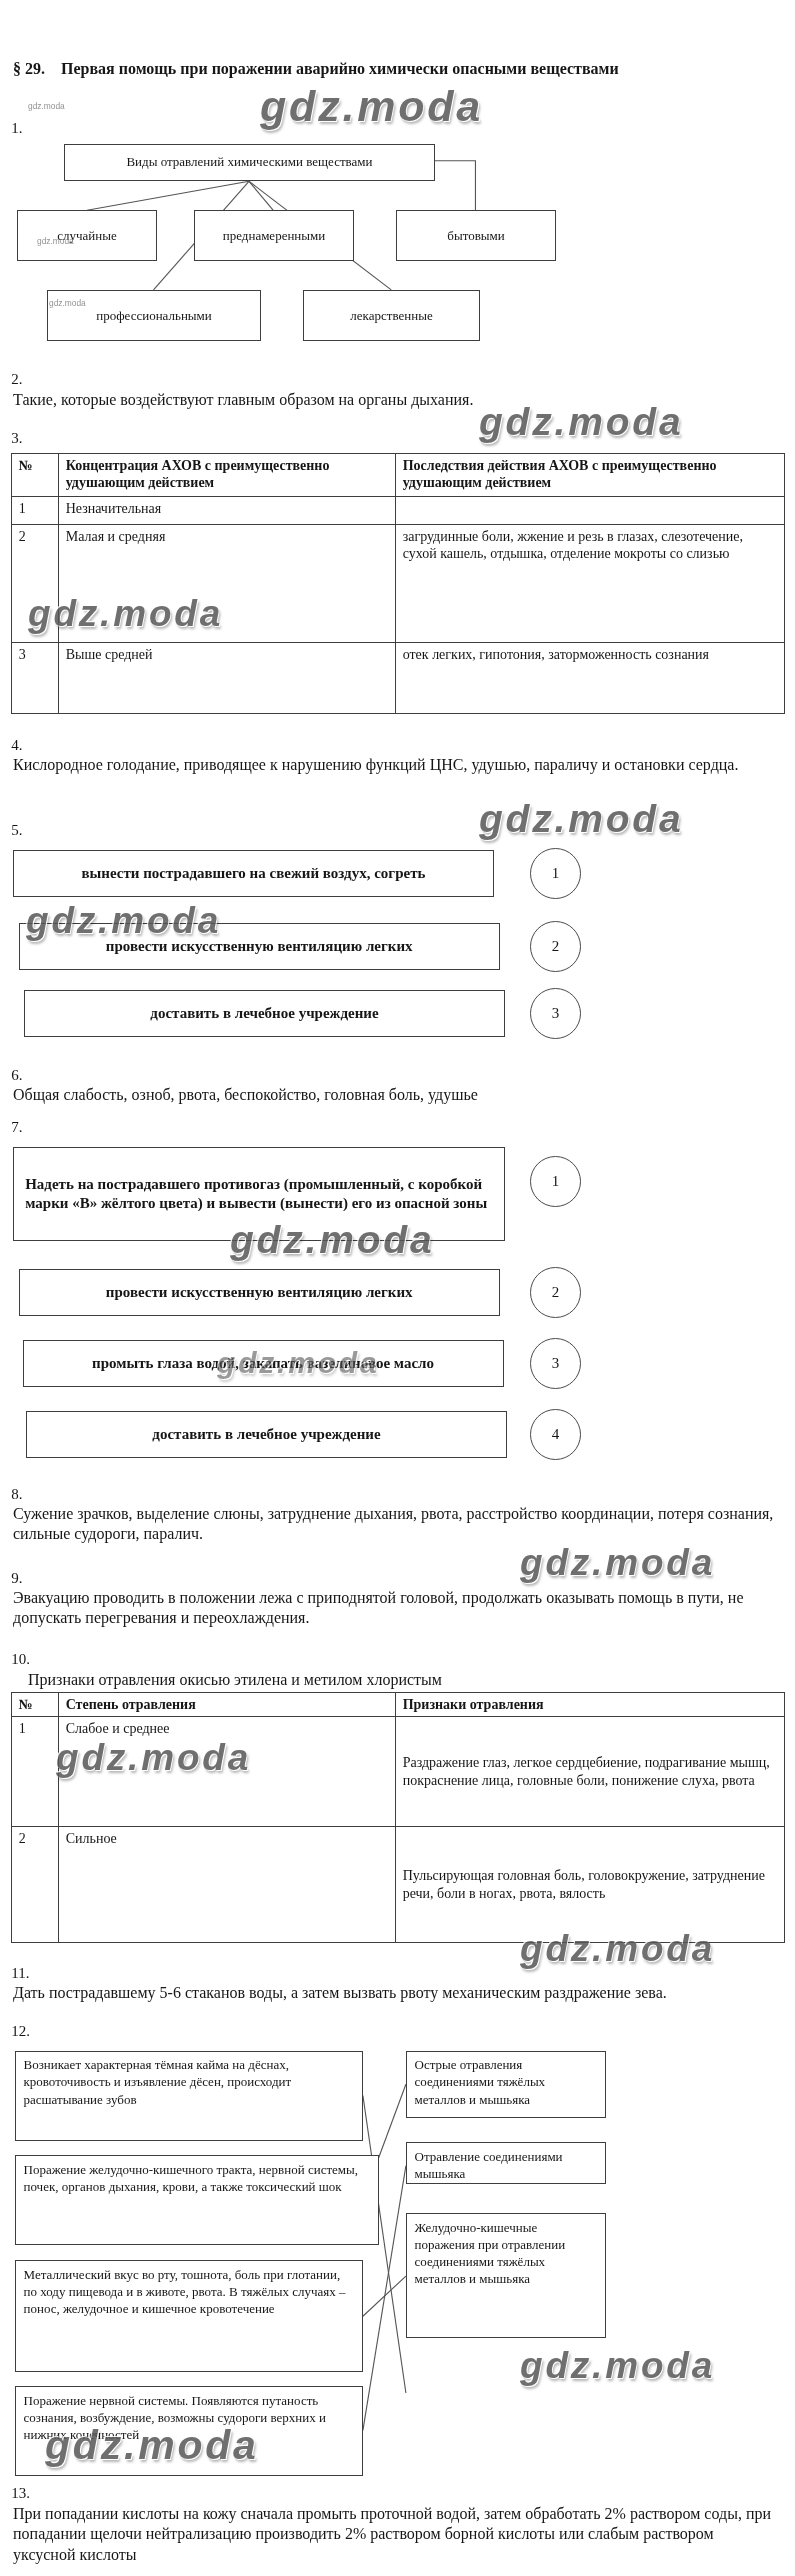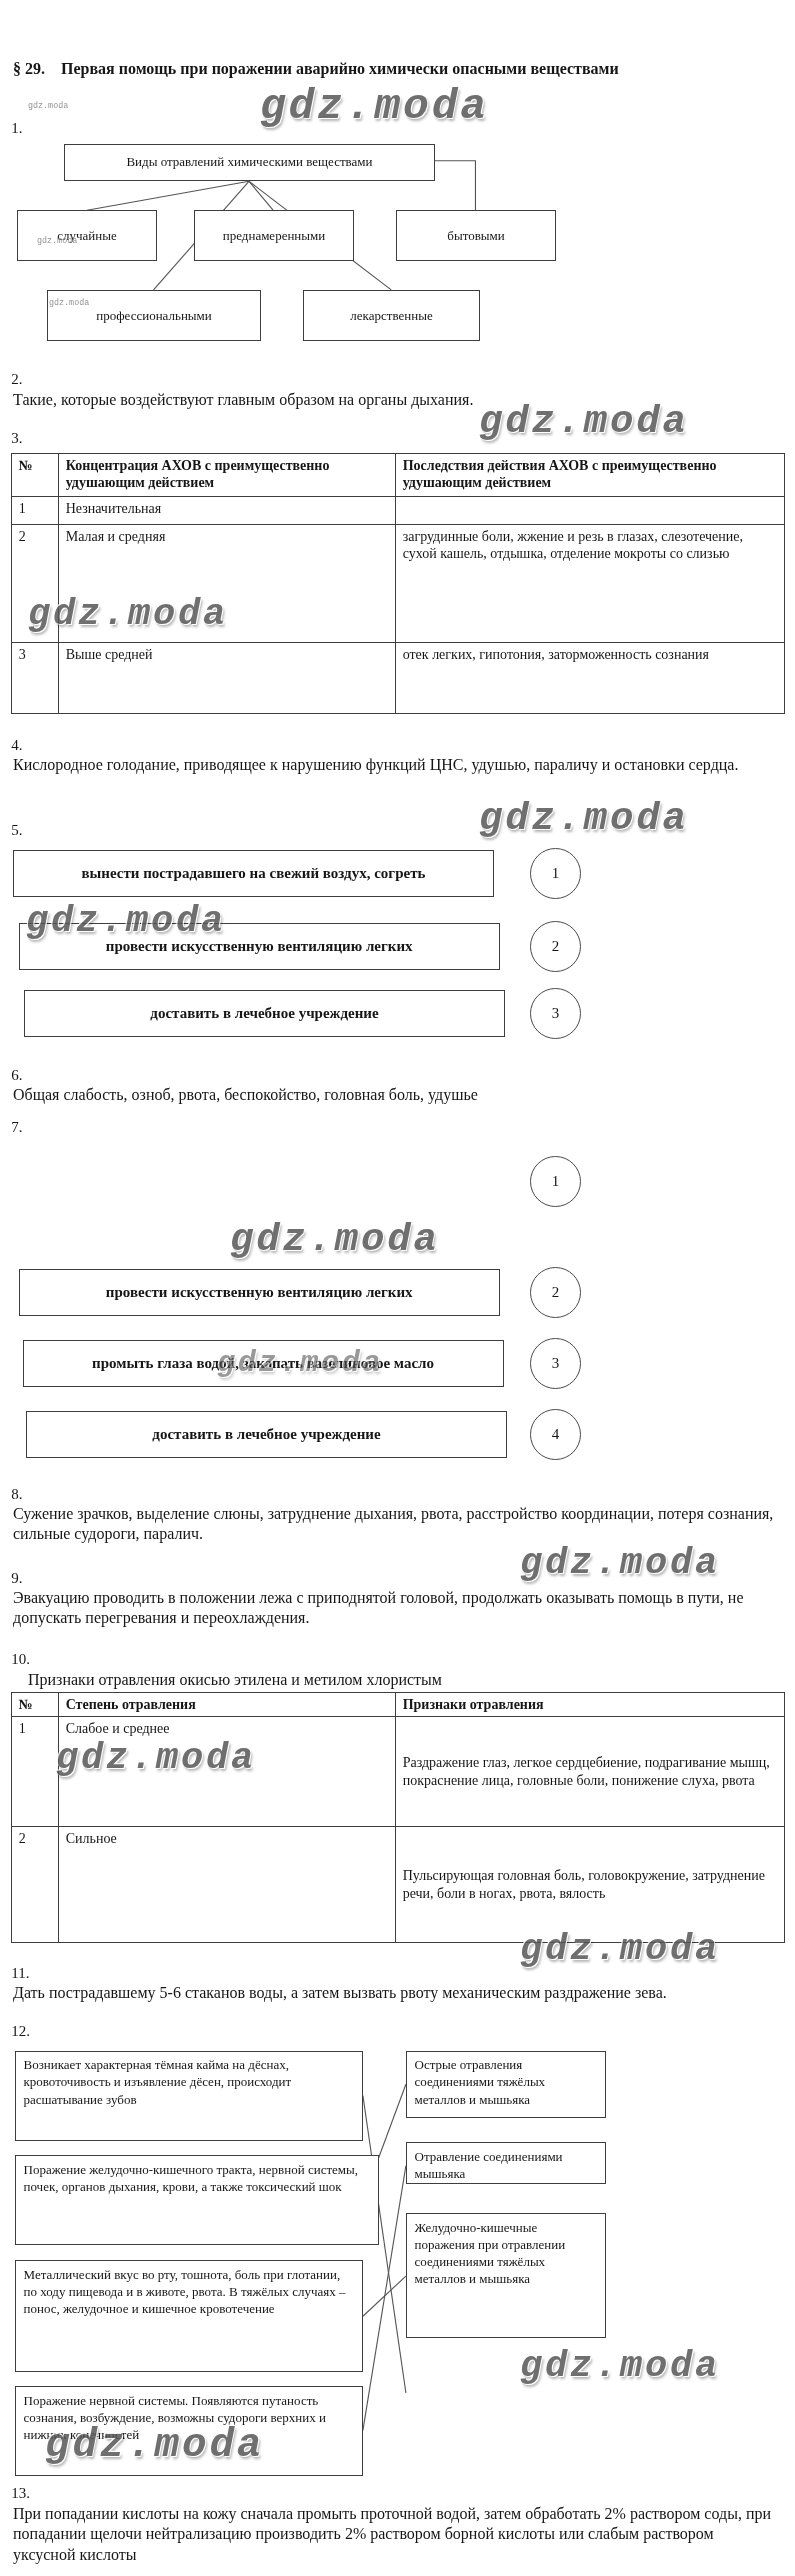--- a/index.html
+++ b/index.html
@@ -12,21 +12,21 @@
   .page { position:absolute; inset:0; overflow:hidden; }
 
   .title { position:absolute; left:13px; top:60px; width:767px;
            font-weight:bold; font-size:16px; white-space:pre-wrap; }
 
   .num { position:absolute; left:11.2px; font-size:15px; }
   .txt { position:absolute; left:13px; width:765px; font-size:16px; line-height:1.28; }
   .caption { position:absolute; left:28px; font-size:16px; }
 
   
-  .wm { position:absolute; font-family:Liberation Mono, monospace; font-style:italic; font-weight:bold;
+  .wm { position:absolute; font-family:Liberation Sans, sans-serif; font-style:italic; font-weight:bold;
         color:#565656; opacity:.85; letter-spacing:2.8px; white-space:nowrap;
         text-shadow:0.9px 0.9px 0 #fff,-0.9px -0.9px 0 #fff,1.9px 2.8px 2.8px rgba(0,0,0,.35);
         z-index:6; pointer-events:none; }
   .wm.small { font-size:8.4px; font-style:normal; font-weight:normal; letter-spacing:0;
               color:#8d8d8d; text-shadow:none; opacity:.95; }
 
   
   .dbox { position:absolute; border:0.9px solid #3e3e3e; background:#fff; z-index:1;
           display:flex; align-items:center; justify-content:center; text-align:center;
           font-size:13px; line-height:1.2; padding:1.9px 5.6px; }
@@ -142,20 +142,21 @@
     <div class="fcircle" style="left:530px;top:73px">2</div>
     <div class="fbox" style="left:24px;top:142px;width:481px;height:47px">доставить в лечебное учреждение</div>
     <div class="fcircle" style="left:530px;top:140px">3</div>
   </div>
 
   <div class="num" style="top:1067px">6.</div>
   <div class="txt" style="top:1085px">Общая слабость, озноб, рвота, беспокойство, головная боль, удушье</div>
 
   <div class="num" style="top:1119px">7.</div>
   <div class="fc" style="top:1145px;height:322px">
+    <div class="fbox left" style="left:13px;top:1.9px;width:492px;height:94px">Надеть на пострадавшего противогаз (промышленный, с коробкой марки «В» жёлтого цвета) и вывести (вынести) его из опасной зоны</div>
     <div class="fcircle" style="left:530px;top:11.2px">1</div>
     <div class="fbox" style="left:18.7px;top:124px;width:481px;height:47px">провести искусственную вентиляцию легких</div>
     <div class="fcircle" style="left:530px;top:122px">2</div>
     <div class="fbox" style="left:22.5px;top:195px;width:481px;height:47px">промыть глаза водой, закапать вазелиновое масло</div>
     <div class="fcircle" style="left:530px;top:193px">3</div>
     <div class="fbox" style="left:26px;top:266px;width:481px;height:47px">доставить в лечебное учреждение</div>
     <div class="fcircle" style="left:530px;top:264px">4</div>
   </div>
 
   <div class="num" style="top:1486px">8.</div>

